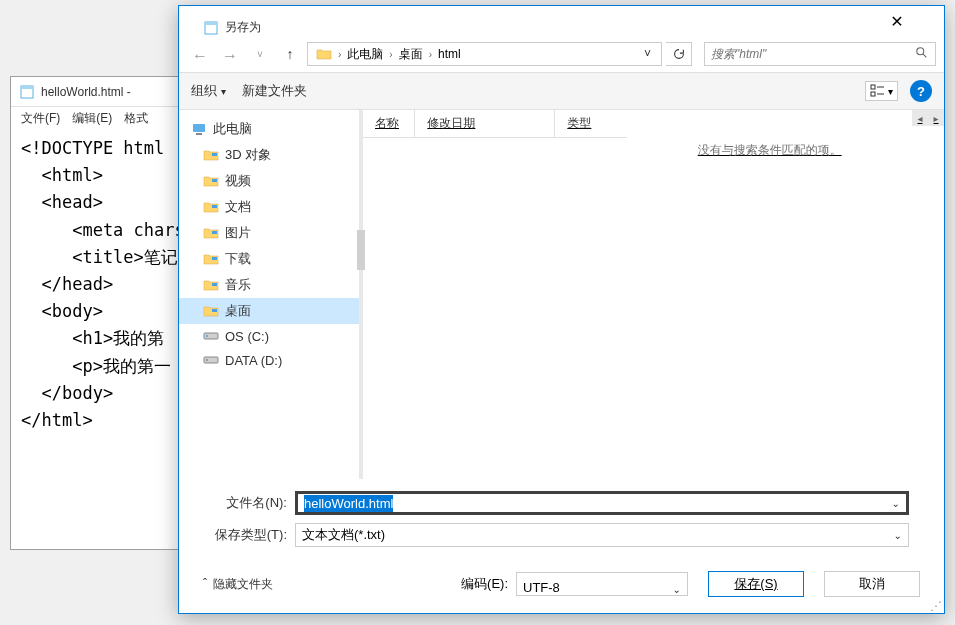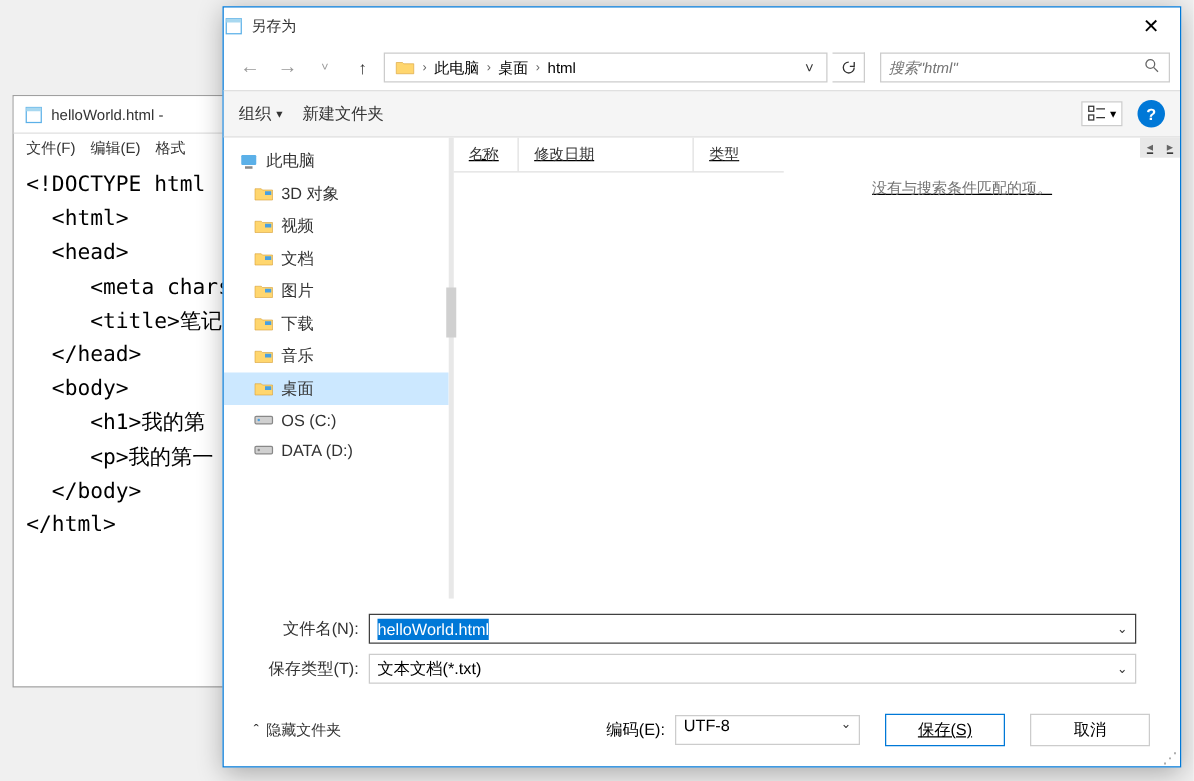--- a/index.html
+++ b/index.html
@@ -9,21 +9,21 @@
     .notepad-window { position: absolute; left: 10px; top: 76px; width: 540px; height: 474px; background: #fff; border: 1px solid #a0a0a0; }
     .notepad-titlebar { height: 30px; background: #fff; border-bottom: 1px solid #e0e0e0; display: flex; align-items: center; padding: 0 8px; }
     .notepad-icon { width: 16px; height: 16px; margin-right: 6px; display: inline-flex; }
     .notepad-title { font-size: 12px; color: #333; }
     .notepad-menu { height: 22px; display: flex; align-items: center; padding: 0 4px; font-size: 12px; color: #333; }
     .notepad-menu span { padding: 2px 6px; cursor: default; }
     .notepad-content { padding: 6px 10px; font-family: Consolas, monospace; font-size: 17px; color: #000; line-height: 1.6; white-space: pre; }
     
     
     .save-dialog { position: absolute; left: 178px; top: 5px; width: 767px; height: 609px; background: #fff; border: 1px solid #0078d7; box-shadow: 0 4px 20px rgba(0,0,0,0.3); display: flex; flex-direction: column; }
-    .dialog-titlebar { height: 30px; display: flex; align-items: center; padding: 0 0; }
+    .dialog-titlebar { height: 30px; display: flex; align-items: flex-end; padding: 0 24px; }
     .dialog-icon { width: 16px; height: 16px; margin-right: 6px; }
     .dialog-title { flex: 1; font-size: 12px; color: #333; }
     .dialog-close { width: 46px; height: 30px; display: flex; align-items: center; justify-content: center; cursor: default; font-size: 16px; }
     
     .nav-bar { height: 36px; display: flex; align-items: center; padding: 0 8px; gap: 4px; }
     .nav-btn { width: 26px; height: 26px; display: flex; align-items: center; justify-content: center; color: #999; font-size: 16px; cursor: default; }
     .nav-up { width: 26px; height: 26px; display: flex; align-items: center; justify-content: center; color: #333; font-size: 14px; cursor: default; }
     .breadcrumb-box { flex: 1; height: 24px; border: 1px solid #ccc; display: flex; align-items: center; padding: 0 4px; background: #fff; }
     .breadcrumb-item { padding: 2px 4px; font-size: 12px; display: flex; align-items: center; gap: 2px; cursor: default; }
     .breadcrumb-sep { color: #666; font-size: 10px; padding: 0 2px; }
@@ -56,31 +56,31 @@
     .file-col.type { width: 72px; border-right: none; }
     .sort-arrow { font-size: 10px; color: #666; }
     .file-list { flex: 1; display: flex; align-items: flex-start; justify-content: center; padding-top: 32px; color: #737373; font-size: 12px; }
     .file-scrollbar { height: 16px; background: #f0f0f0; display: flex; align-items: center; }
     .scroll-arrow { width: 16px; height: 16px; display: flex; align-items: center; justify-content: center; font-size: 10px; color: #666; cursor: default; background: #e8e8e8; }
     .scroll-track { flex: 1; height: 16px; background: #f0f0f0; }
     
     .form-area { padding: 12px 35px 8px 24px; }
     .form-row { display: flex; align-items: center; margin-bottom: 8px; }
     .form-label { width: 92px; text-align: right; font-size: 13px; color: #333; padding-right: 8px; }
-    .form-input { flex: 1; height: 24px; border: 1px solid #404040; padding: 0 6px; font-size: 13px; outline: none; }
+    .form-input { flex: 1; height: 24px; border: 3px solid #404040; padding: 0 6px; font-size: 13px; outline: none; }
     .form-input.selected-text { background: #fff; }
     .selected-highlight { background: #0078d7; color: #fff; padding: 1px 0; }
     .form-select { flex: 1; height: 24px; border: 1px solid #ccc; padding: 0 6px; font-size: 13px; display: flex; align-items: center; justify-content: space-between; cursor: default; background: #fff; }
     .form-dropdown-arrow { font-size: 10px; color: #333; }
     
     .button-area { padding: 8px 24px 16px 24px; display: flex; align-items: center; }
     .hide-folders { display: flex; align-items: center; gap: 6px; font-size: 12px; color: #333; cursor: default; }
     .encoding-group { margin-left: auto; display: flex; align-items: center; gap: 8px; }
     .encoding-label { font-size: 13px; }
-    .encoding-select { width: 148px; height: 24px; border: 1px solid #ccc; padding: 0 6px; font-size: 13px; display: flex; align-items: flex-start; justify-content: space-between; cursor: default; background: #fff; }
+    .encoding-select { width: 172px; height: 24px; border: 1px solid #ccc; padding: 0 6px; font-size: 13px; display: flex; align-items: flex-end; justify-content: space-between; cursor: default; background: #fff; }
     .dialog-btn { width: 96px; height: 26px; border: 1px solid #ccc; background: #fff; font-size: 13px; margin-left: 12px; cursor: default; display: flex; align-items: center; justify-content: center; }
     .dialog-btn.primary { border: 1px solid #0078d7; text-decoration: underline; }
     
     .resize-grip { position: absolute; right: 2px; bottom: 2px; width: 12px; height: 12px; color: #999; font-size: 12px; cursor: nwse-resize; }
     
     .folder-svg { fill: #ffd66e; stroke: #d9a23c; stroke-width: 0.5; }
     .folder-blue-tab { fill: #4aa0e0; }
   </style>
 </head>
 <body>

